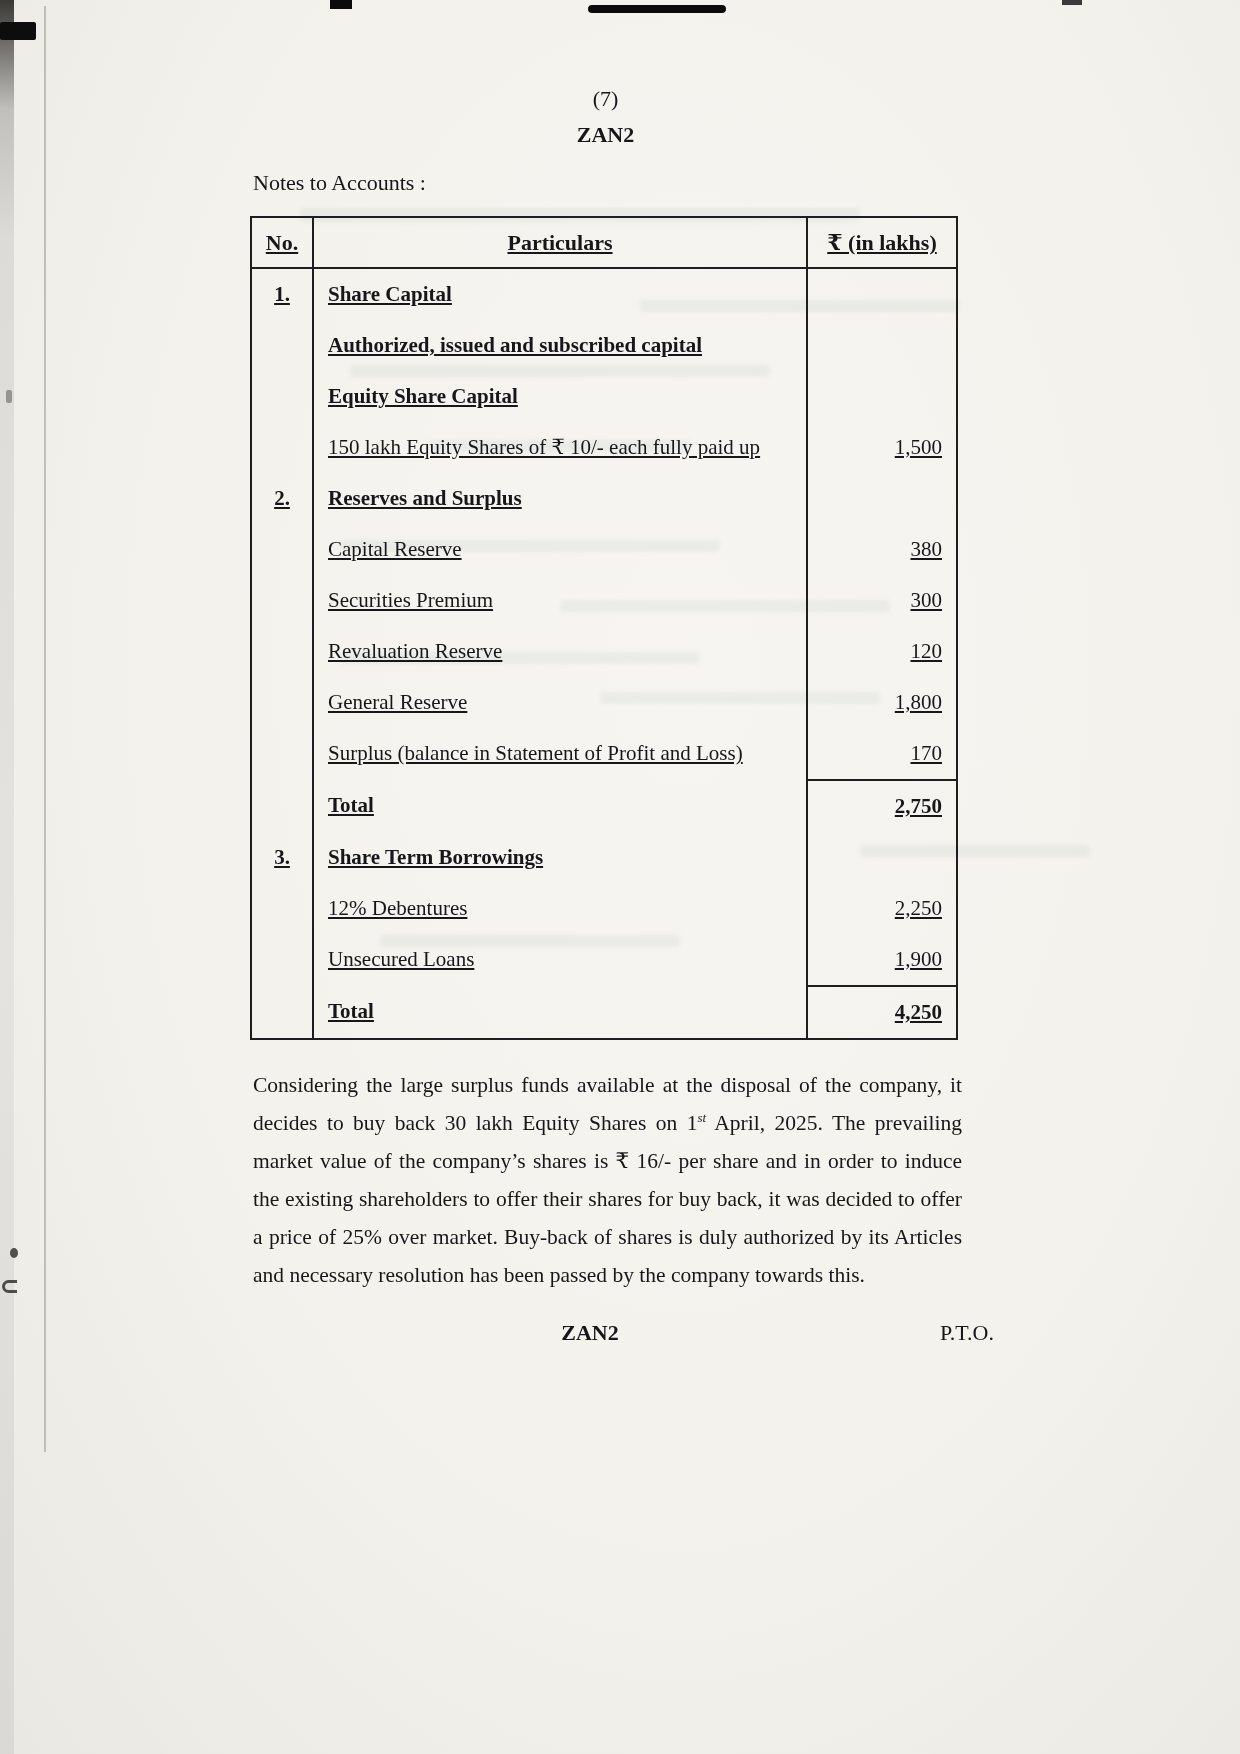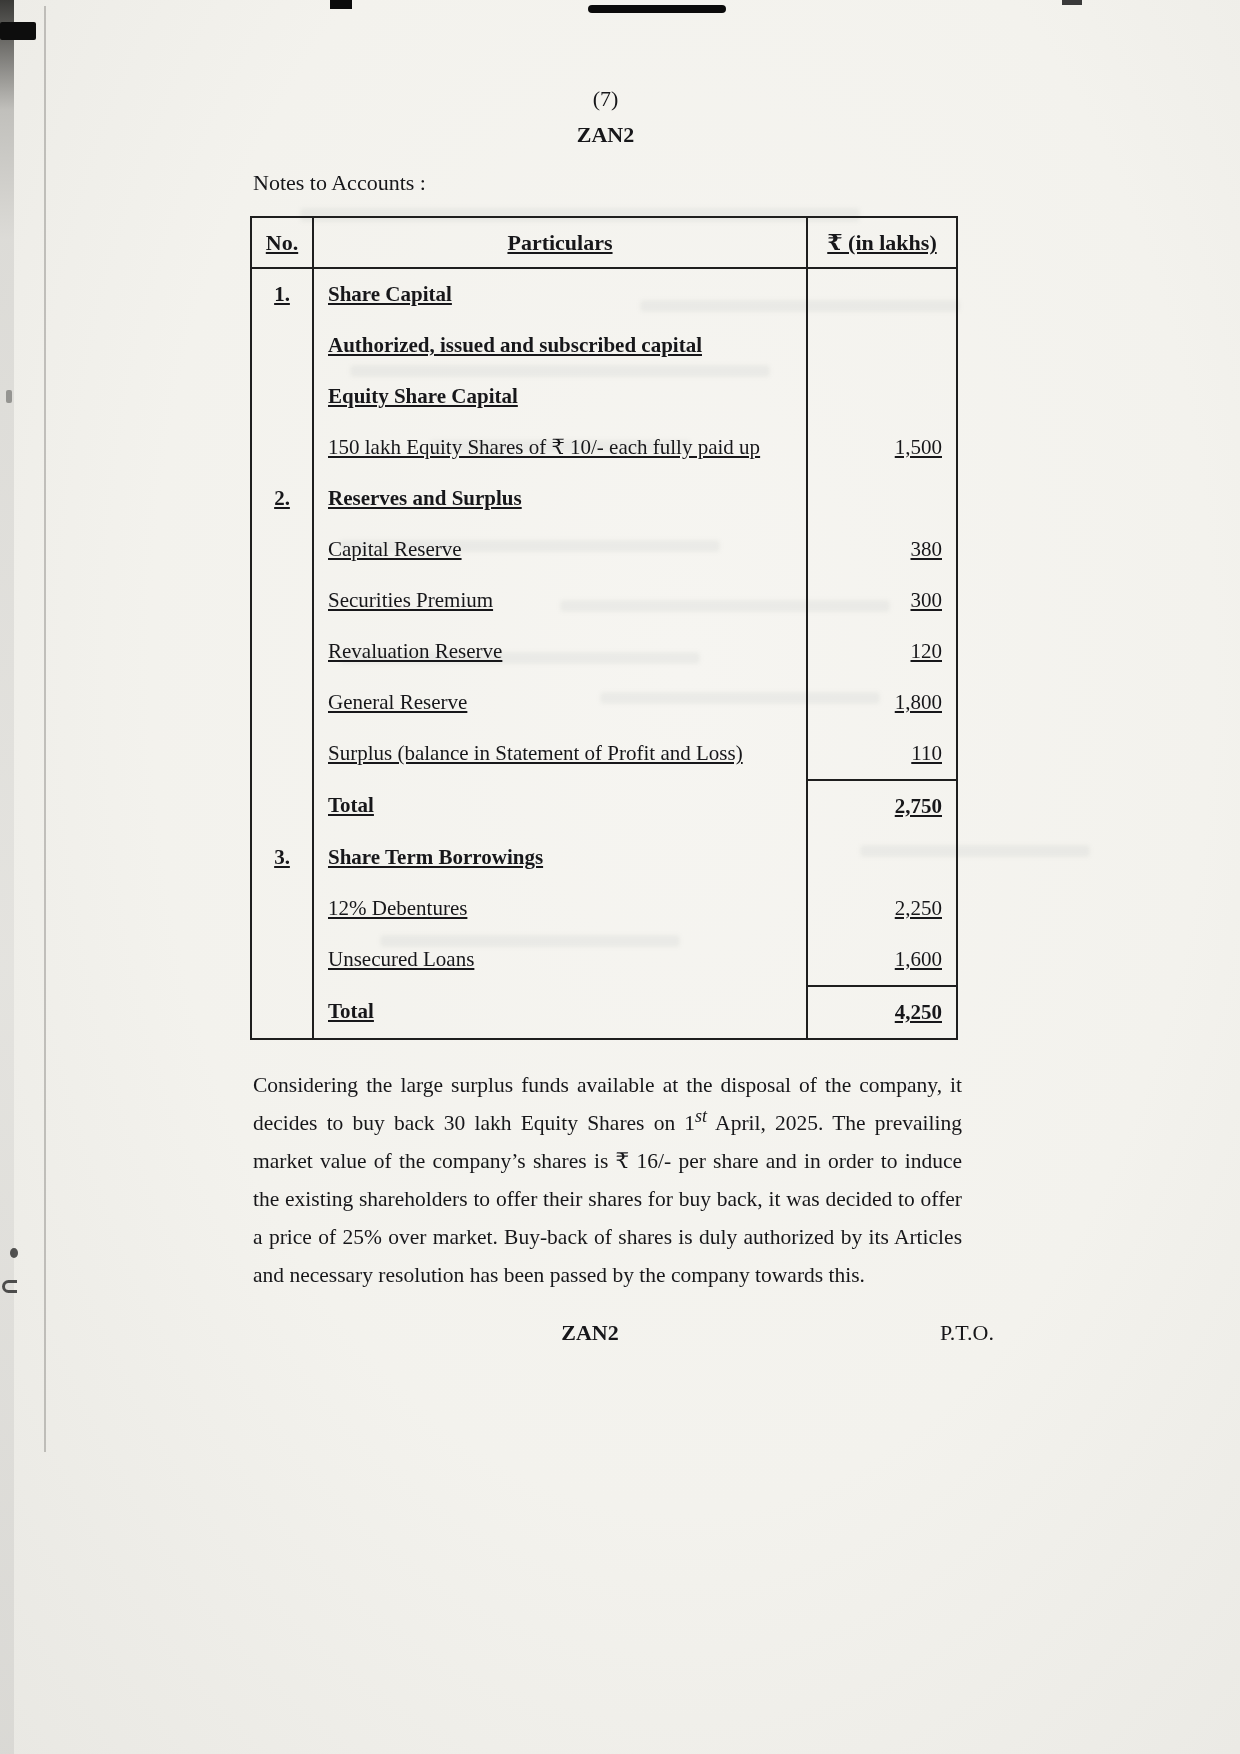--- a/index.html
+++ b/index.html
@@ -84,21 +84,21 @@
   .b { font-weight: bold; }
   .just { text-align: justify; }
   .total-label { }
   .line-above { border-top: 2px solid #1e1e1e; }
 
   .para {
     margin: 26px 0 0 253px; width: 709px;
     font-size: 21.5px; line-height: 38px;
     text-align: justify;
   }
-  .para sup { font-size: 18px; vertical-align: super; line-height: 0; font-style: italic; }
+  .para sup { font-size: 13px; vertical-align: super; line-height: 0; font-style: italic; }
 
   .footer { position: relative; height: 32px; margin-top: 26px; }
   .footer-code {
     position: absolute; left: 250px; width: 680px;
     text-align: center; font-size: 22px; font-weight: bold;
   }
   .footer-pto { position: absolute; left: 940px; font-size: 22px; font-weight: normal; }
 </style>
 </head>
 <body>
@@ -186,41 +186,41 @@
           <td class="amt">120</td>
         </tr>
         <tr>
           <td class="no"></td>
           <td class="part">General Reserve</td>
           <td class="amt">1,800</td>
         </tr>
         <tr>
           <td class="no"></td>
           <td class="part">Surplus (balance in Statement of Profit and Loss)</td>
-          <td class="amt">110</td>
+          <td class="amt">170</td>
         </tr>
         <tr>
           <td class="no"></td>
           <td class="part total-label b">Total</td>
           <td class="amt b line-above">2,750</td>
         </tr>
         <tr>
           <td class="no">3.</td>
           <td class="part b">Share Term Borrowings</td>
           <td class="amt"></td>
         </tr>
         <tr>
           <td class="no"></td>
           <td class="part">12% Debentures</td>
           <td class="amt">2,250</td>
         </tr>
         <tr>
           <td class="no"></td>
           <td class="part">Unsecured Loans</td>
-          <td class="amt">1,600</td>
+          <td class="amt">1,900</td>
         </tr>
         <tr>
           <td class="no"></td>
           <td class="part total-label b">Total</td>
           <td class="amt b line-above">4,250</td>
         </tr>
       </tbody>
     </table>
 
     <p class="para"><span>Considering the large surplus funds available at the disposal of the company, it decides to buy back 30 lakh Equity Shares on 1</span><sup>st</sup><span> April, 2025. The prevailing market value of the company’s shares is ₹ 16/- per share and in order to induce the existing shareholders to offer their shares for buy back, it was decided to offer a price of 25% over market. Buy-back of shares is duly authorized by its Articles and necessary resolution has been passed by the company towards this.</span></p>

